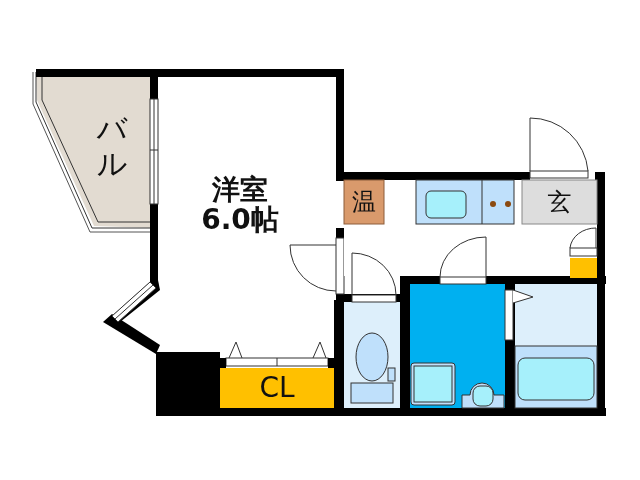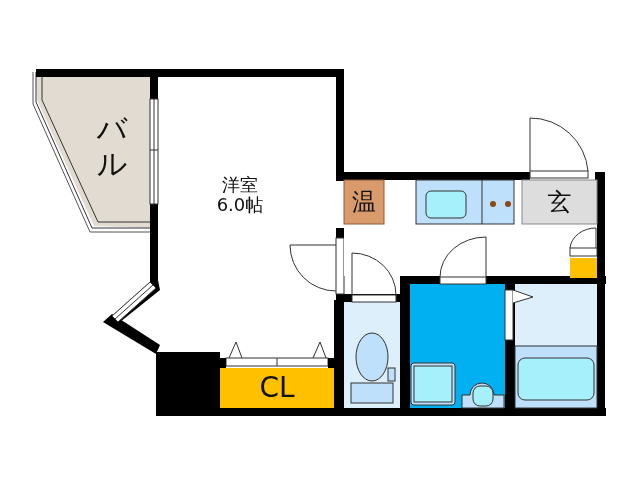--- a/index.html
+++ b/index.html
@@ -1,19 +1,19 @@
 <!DOCTYPE html>
 <html><head>
 <meta charset="utf-8">
 <style>
   html,body{margin:0;padding:0;background:#ffffff;}
   body{width:640px;height:480px;position:relative;overflow:hidden;font-family:"DejaVu Sans","Liberation Sans",sans-serif;}
   #plan{position:absolute;left:0;top:0;width:640px;height:480px;}
   .lbl{position:absolute;color:#111;font-family:"DejaVu Sans","Liberation Sans",sans-serif;line-height:1;text-align:center;}
-  .room-label{font-size:18px;}
+  .room-label{font-size:28px;font-weight:bold;}
   .bal-label{font-size:30px;line-height:1.15;}
   .cl-label{font-size:28px;}
   .small-label{font-size:24px;}
 </style>
 </head>
 <body>
 
 <svg id="plan" width="640" height="480" viewBox="0 0 640 480" xmlns="http://www.w3.org/2000/svg">
 
   <g>

